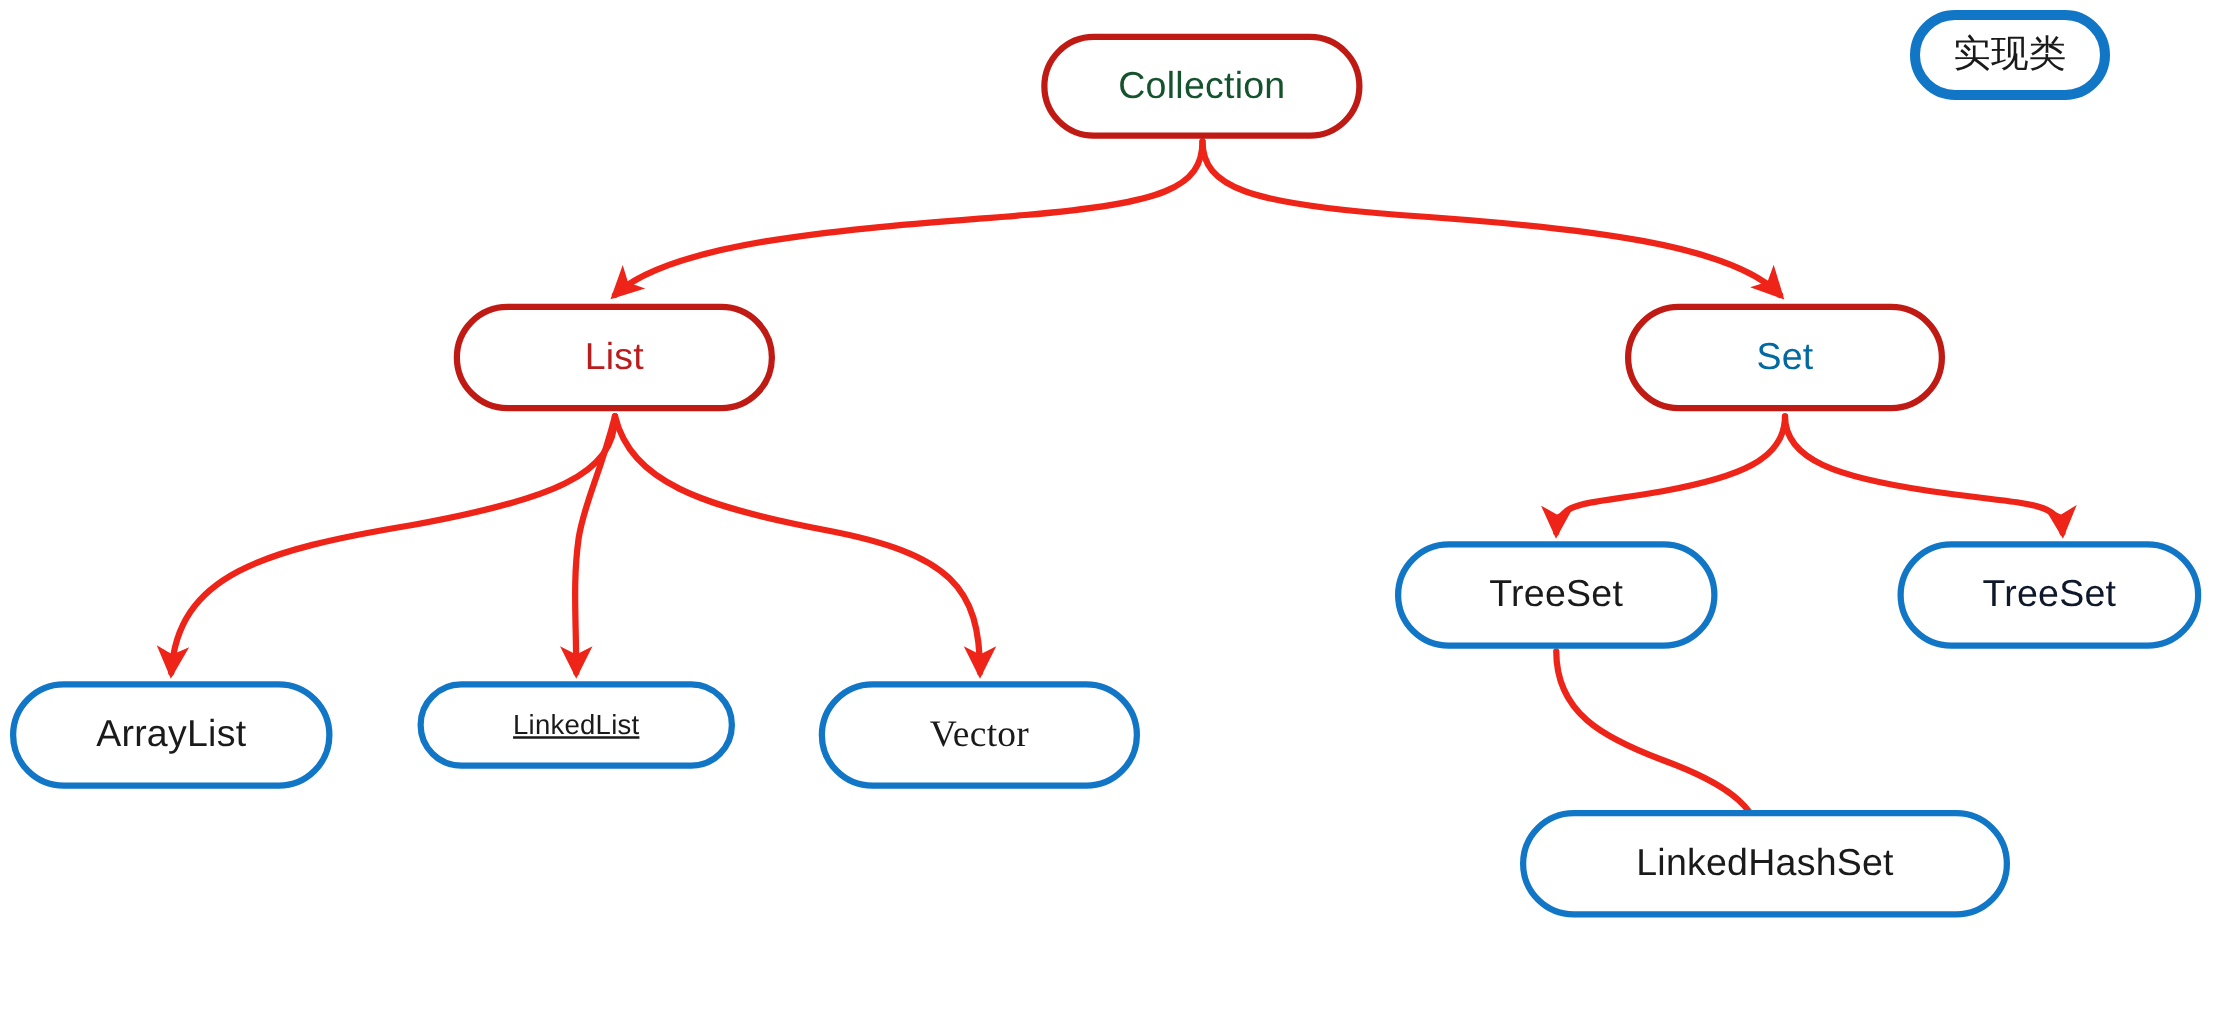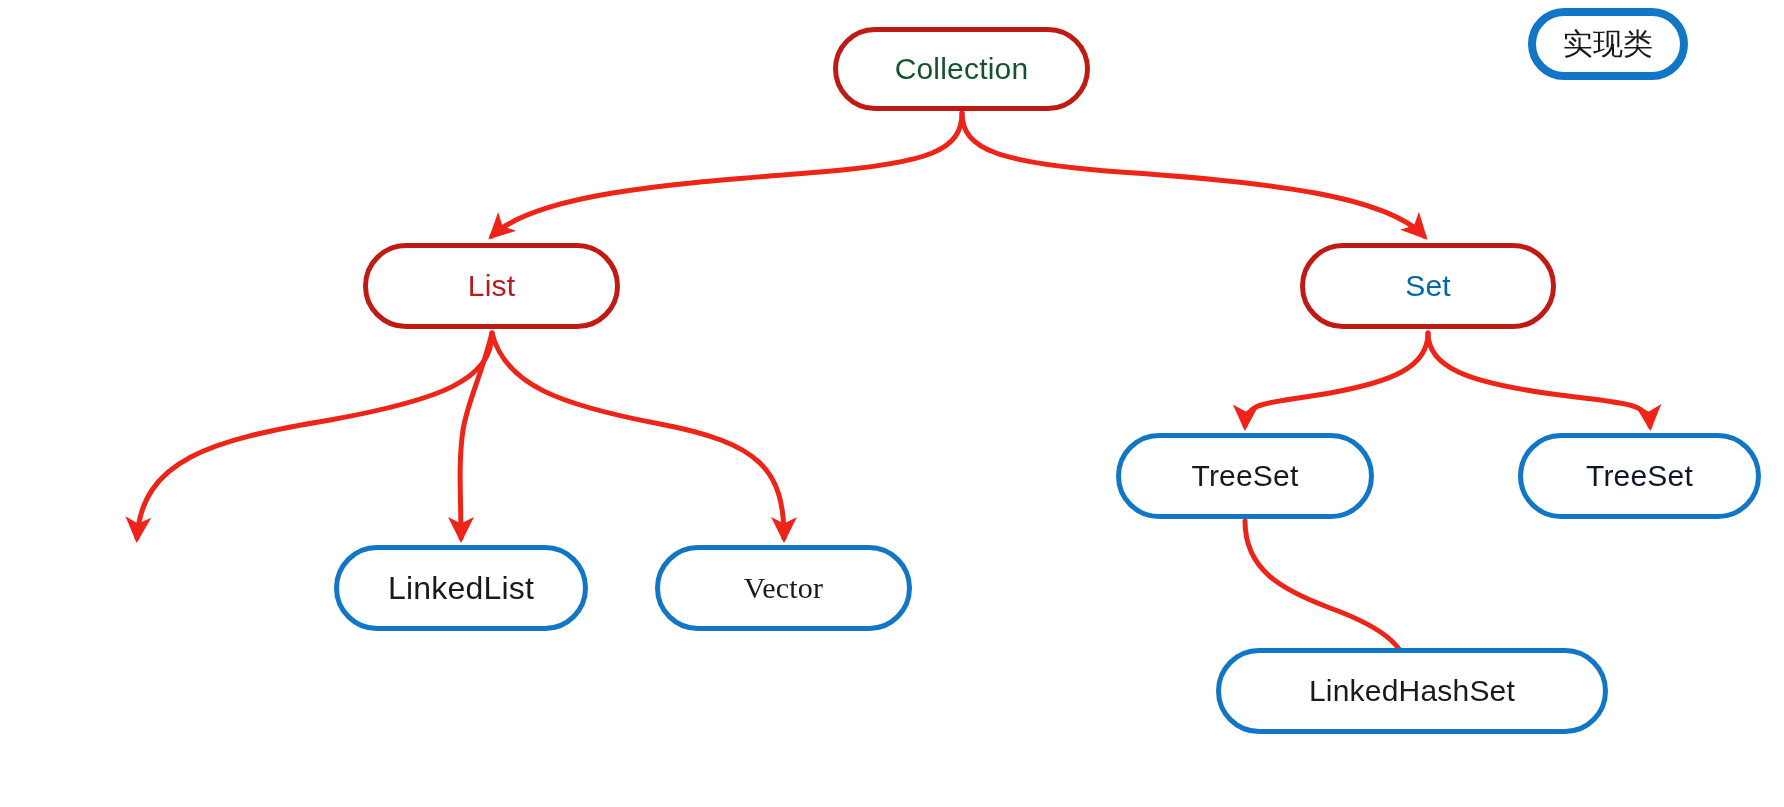--- a/index.html
+++ b/index.html
@@ -84,22 +84,25 @@
   </div>
 
   <div class="node iface" style="left: 363px; top: 243px; width: 257px; height: 86px; font-size: 30px; border-color: rgb(192, 26, 20); color: #b91c1c;">
     <span class="node-label">List</span>
   </div>
 
   <div class="node iface" style="left: 1300px; top: 243px; width: 256px; height: 86px; font-size: 30px; border-color: rgb(192, 26, 20); color: #0369a1;">
     <span class="node-label">Set</span>
   </div>
 
+  <div class="node impl" style="left: 8px; top: 545px; width: 258px; height: 86px; font-size: 30px; border-color: rgb(17, 118, 198); color: rgb(26, 26, 26);">
+    <span class="node-label">ArrayList</span>
+  </div>
 
-  <div class="node impl" style="left: 334px; top: 545px; width: 254px; height: 86px; font-size: 32px; border-color: rgb(17, 118, 198); color: rgb(26, 26, 26);">
+  <div class="node impl" style="left: 334px; top: 545px; width: 254px; height: 70px; font-size: 22px; border-color: rgb(17, 118, 198); color: rgb(26, 26, 26); text-decoration: underline;">
     <span class="node-label">LinkedList</span>
   </div>
 
   <div class="node impl" style="left: 655px; top: 545px; width: 257px; height: 86px; font-size: 30px; border-color: rgb(17, 118, 198); color: rgb(26, 26, 26); font-family: Liberation Serif, serif;">
     <span class="node-label">Vector</span>
   </div>
 
   <div class="node impl" style="left: 1116px; top: 433px; width: 258px; height: 86px; font-size: 30px; border-color: rgb(17, 118, 198); color: rgb(26, 26, 26);">
     <span class="node-label">TreeSet</span>
   </div>

